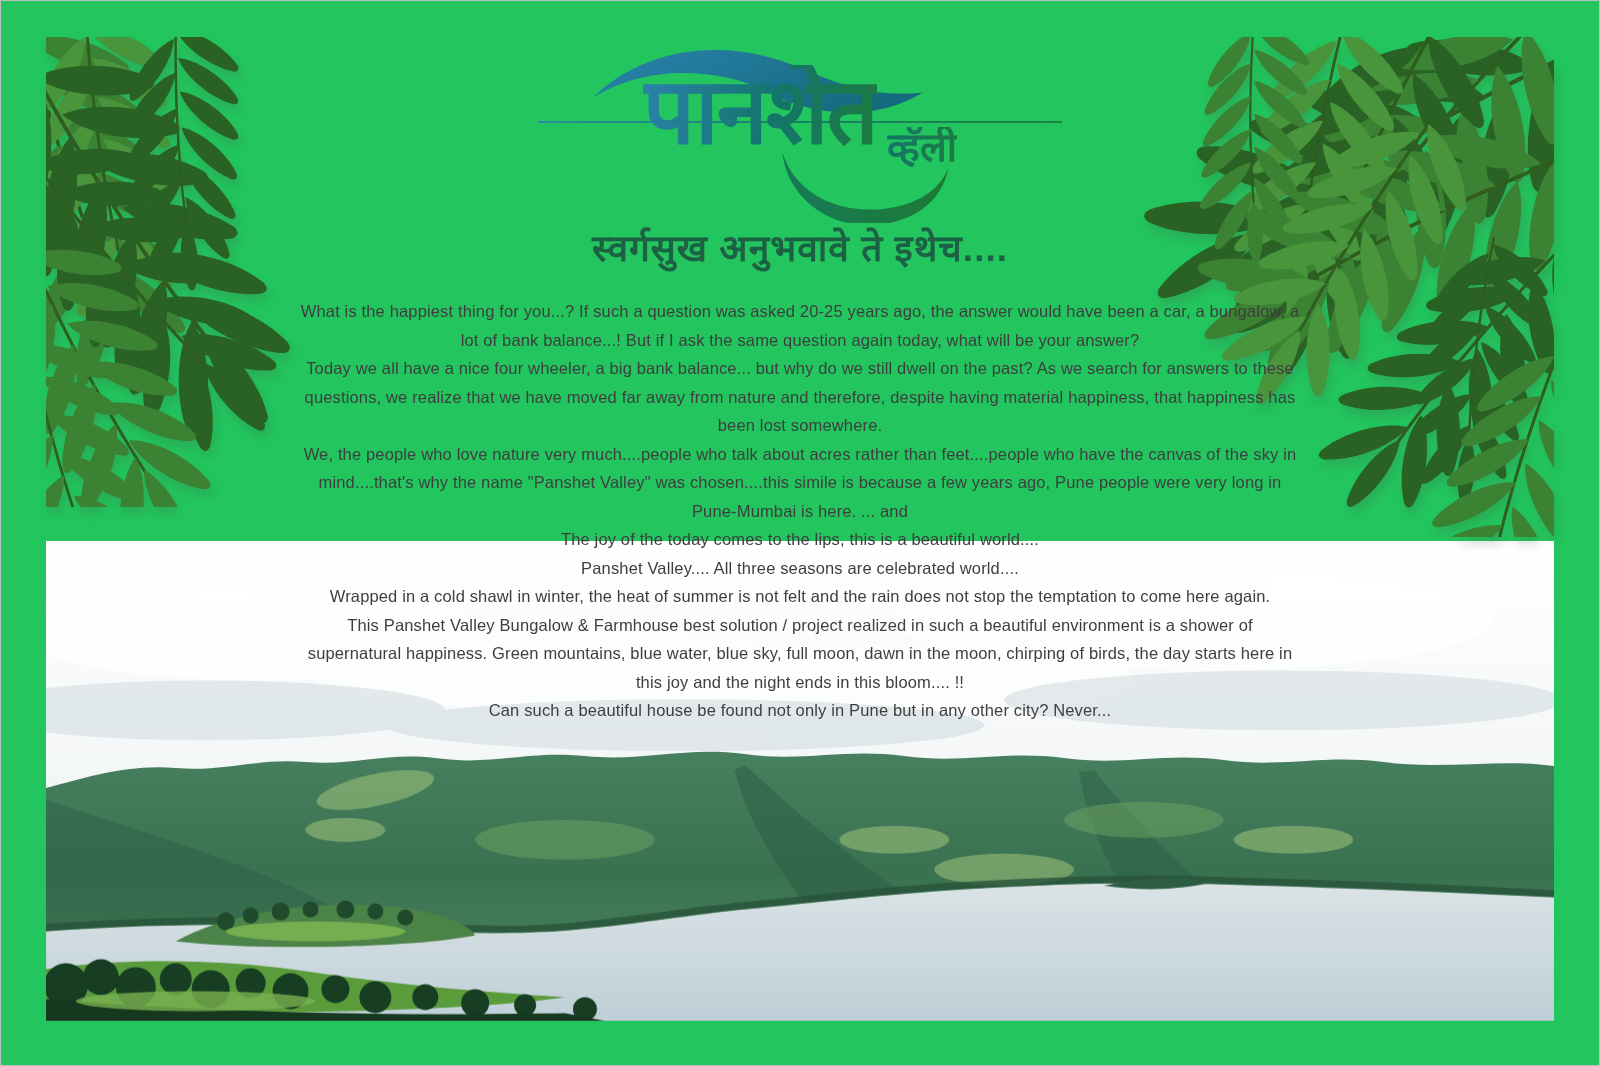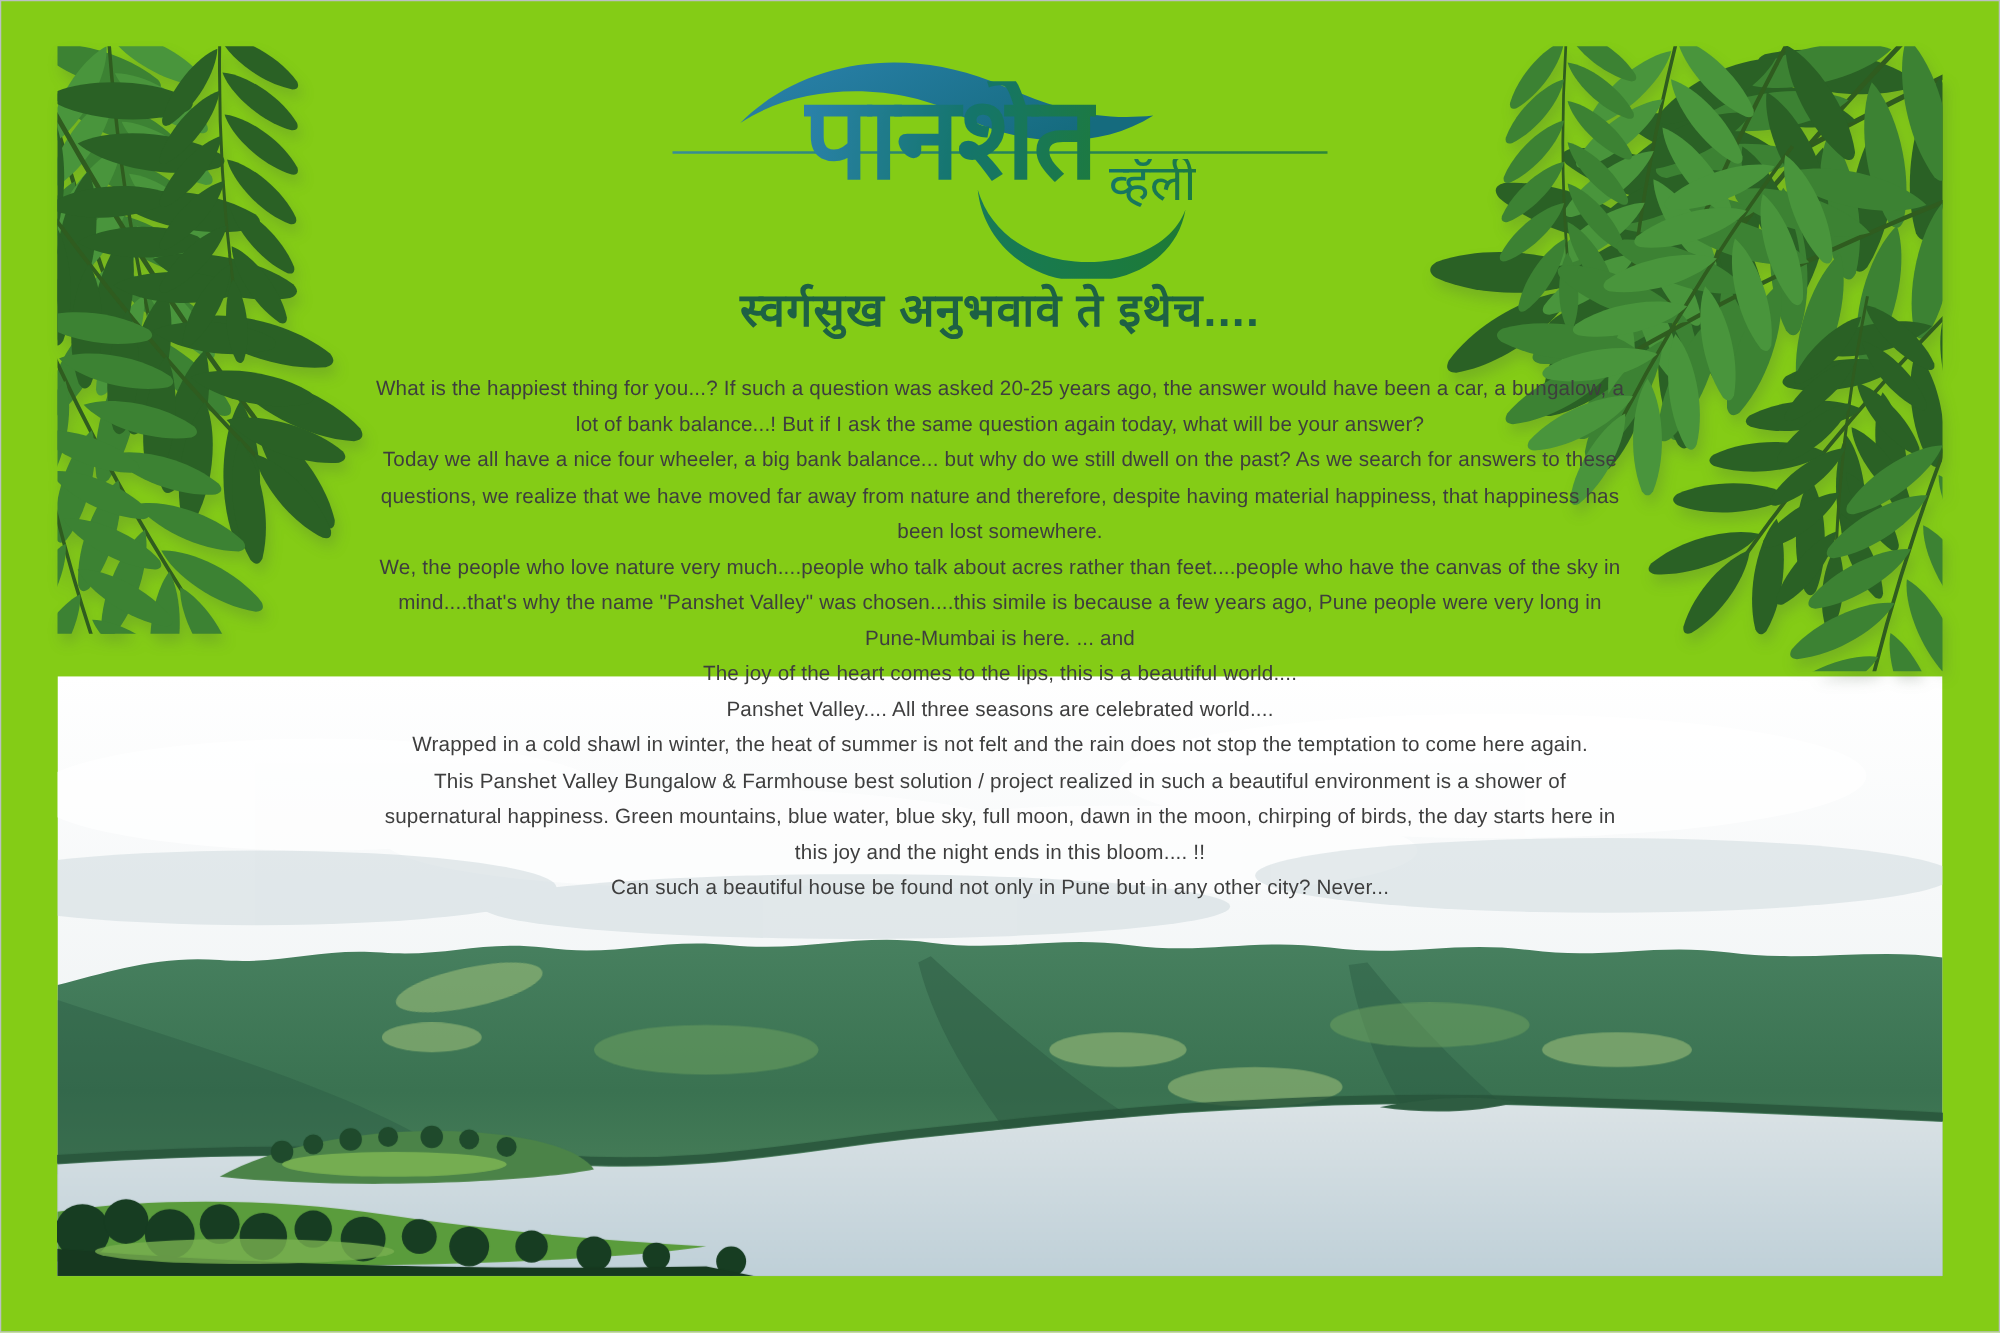--- a/index.html
+++ b/index.html
@@ -3,21 +3,21 @@
 <meta charset="utf-8">
 <style>
   :root{
     --logo-blue:#2b82ad; --logo-teal:#14756b; --logo-green:#1d7a3f;
     --tagline-green:#1d6144; --body-text:#3e3e3e; --page-border:#bcc0c3;
     --leaf-dark:#2a6125; --leaf-mid:#3c8233; --leaf-light:#49953c;
   }
   *{margin:0;padding:0;box-sizing:border-box;}
   html,body{background:#fff;}
   body{font-family:"Liberation Sans","DejaVu Sans",sans-serif;}
-  .page{position:relative;width:1600px;height:1066px;margin:0 auto;background:#84cc16;
+  .page{position:relative;width:1600px;height:1066px;margin:0 auto;background:#22c55e;
         border:1px solid var(--page-border);overflow:hidden;}
 
   
   .photo-wrap{position:absolute;left:45px;right:45px;top:540px;bottom:44px;z-index:1;}
   .photo-wrap svg{width:100%;height:100%;display:block;}
 
   
   .leaves{position:absolute;z-index:2;filter:drop-shadow(3px 7px 5px rgba(70,90,70,.22));}
   .leaves-tl{left:45px;top:36px;width:300px;height:470px;}
   .leaves-tr{right:45px;top:36px;width:420px;height:500px;}
@@ -26,21 +26,21 @@
   .logo{position:absolute;top:34px;left:50%;transform:translateX(-50%);
         width:560px;height:188px;z-index:3;text-align:center;}
   .logo .swashes{position:absolute;inset:0;width:100%;height:100%;}
   .logo-rule{position:absolute;top:86px;left:18px;right:18px;height:2px;
              background:linear-gradient(90deg,var(--logo-blue),var(--logo-teal),var(--logo-green));
              opacity:.85;}
   .logo-text{position:relative;display:inline-flex;align-items:flex-start;margin-top:30px;}
   .logo-title{font-size:92px;line-height:1;font-weight:bold;letter-spacing:-2px;
         background:linear-gradient(100deg,var(--logo-blue) 0%,var(--logo-teal) 55%,var(--logo-green) 100%);
         -webkit-background-clip:text;background-clip:text;color:transparent;}
-  .logo-sub{font-size:40px;line-height:1;font-weight:normal;margin-left:10px;transform:translateY(62px);
+  .logo-sub{font-size:40px;line-height:1;font-weight:bold;margin-left:10px;transform:translateY(62px);
         background:linear-gradient(100deg,var(--logo-teal),var(--logo-green));
         -webkit-background-clip:text;background-clip:text;color:transparent;}
 
   
   .tagline{position:absolute;top:220px;left:0;width:100%;text-align:center;z-index:3;
         font-size:37px;font-weight:600;letter-spacing:1px;color:var(--tagline-green);}
 
   
   .intro{position:absolute;top:296px;left:50%;transform:translateX(-50%);width:1240px;
         z-index:3;text-align:center;color:var(--body-text);}
@@ -198,21 +198,21 @@
 
   <main class="intro">
     <div class="line">What is the happiest thing for you...? If such a question was asked 20-25 years ago, the answer would have been a car, a bungalow, a</div>
     <div class="line">lot of bank balance...! But if I ask the same question again today, what will be your answer?</div>
     <div class="line">Today we all have a nice four wheeler, a big bank balance... but why do we still dwell on the past? As we search for answers to these</div>
     <div class="line">questions, we realize that we have moved far away from nature and therefore, despite having material happiness, that happiness has</div>
     <div class="line">been lost somewhere.</div>
     <div class="line">We, the people who love nature very much....people who talk about acres rather than feet....people who have the canvas of the sky in</div>
     <div class="line">mind....that's why the name "Panshet Valley" was chosen....this simile is because a few years ago, Pune people were very long in</div>
     <div class="line">Pune-Mumbai is here. ... and</div>
-    <div class="line">The joy of the heart comes to the lips, this is a beautiful world....</div>
+    <div class="line">The joy of the today comes to the lips, this is a beautiful world....</div>
     <div class="line">Panshet Valley.... All three seasons are celebrated world....</div>
     <div class="line">Wrapped in a cold shawl in winter, the heat of summer is not felt and the rain does not stop the temptation to come here again.</div>
     <div class="line">This Panshet Valley Bungalow &amp; Farmhouse best solution / project realized in such a beautiful environment is a shower of</div>
     <div class="line">supernatural happiness. Green mountains, blue water, blue sky, full moon, dawn in the moon, chirping of birds, the day starts here in</div>
     <div class="line">this joy and the night ends in this bloom.... !!</div>
     <div class="line">Can such a beautiful house be found not only in Pune but in any other city? Never...</div>
   </main>
 
 </div>
 

